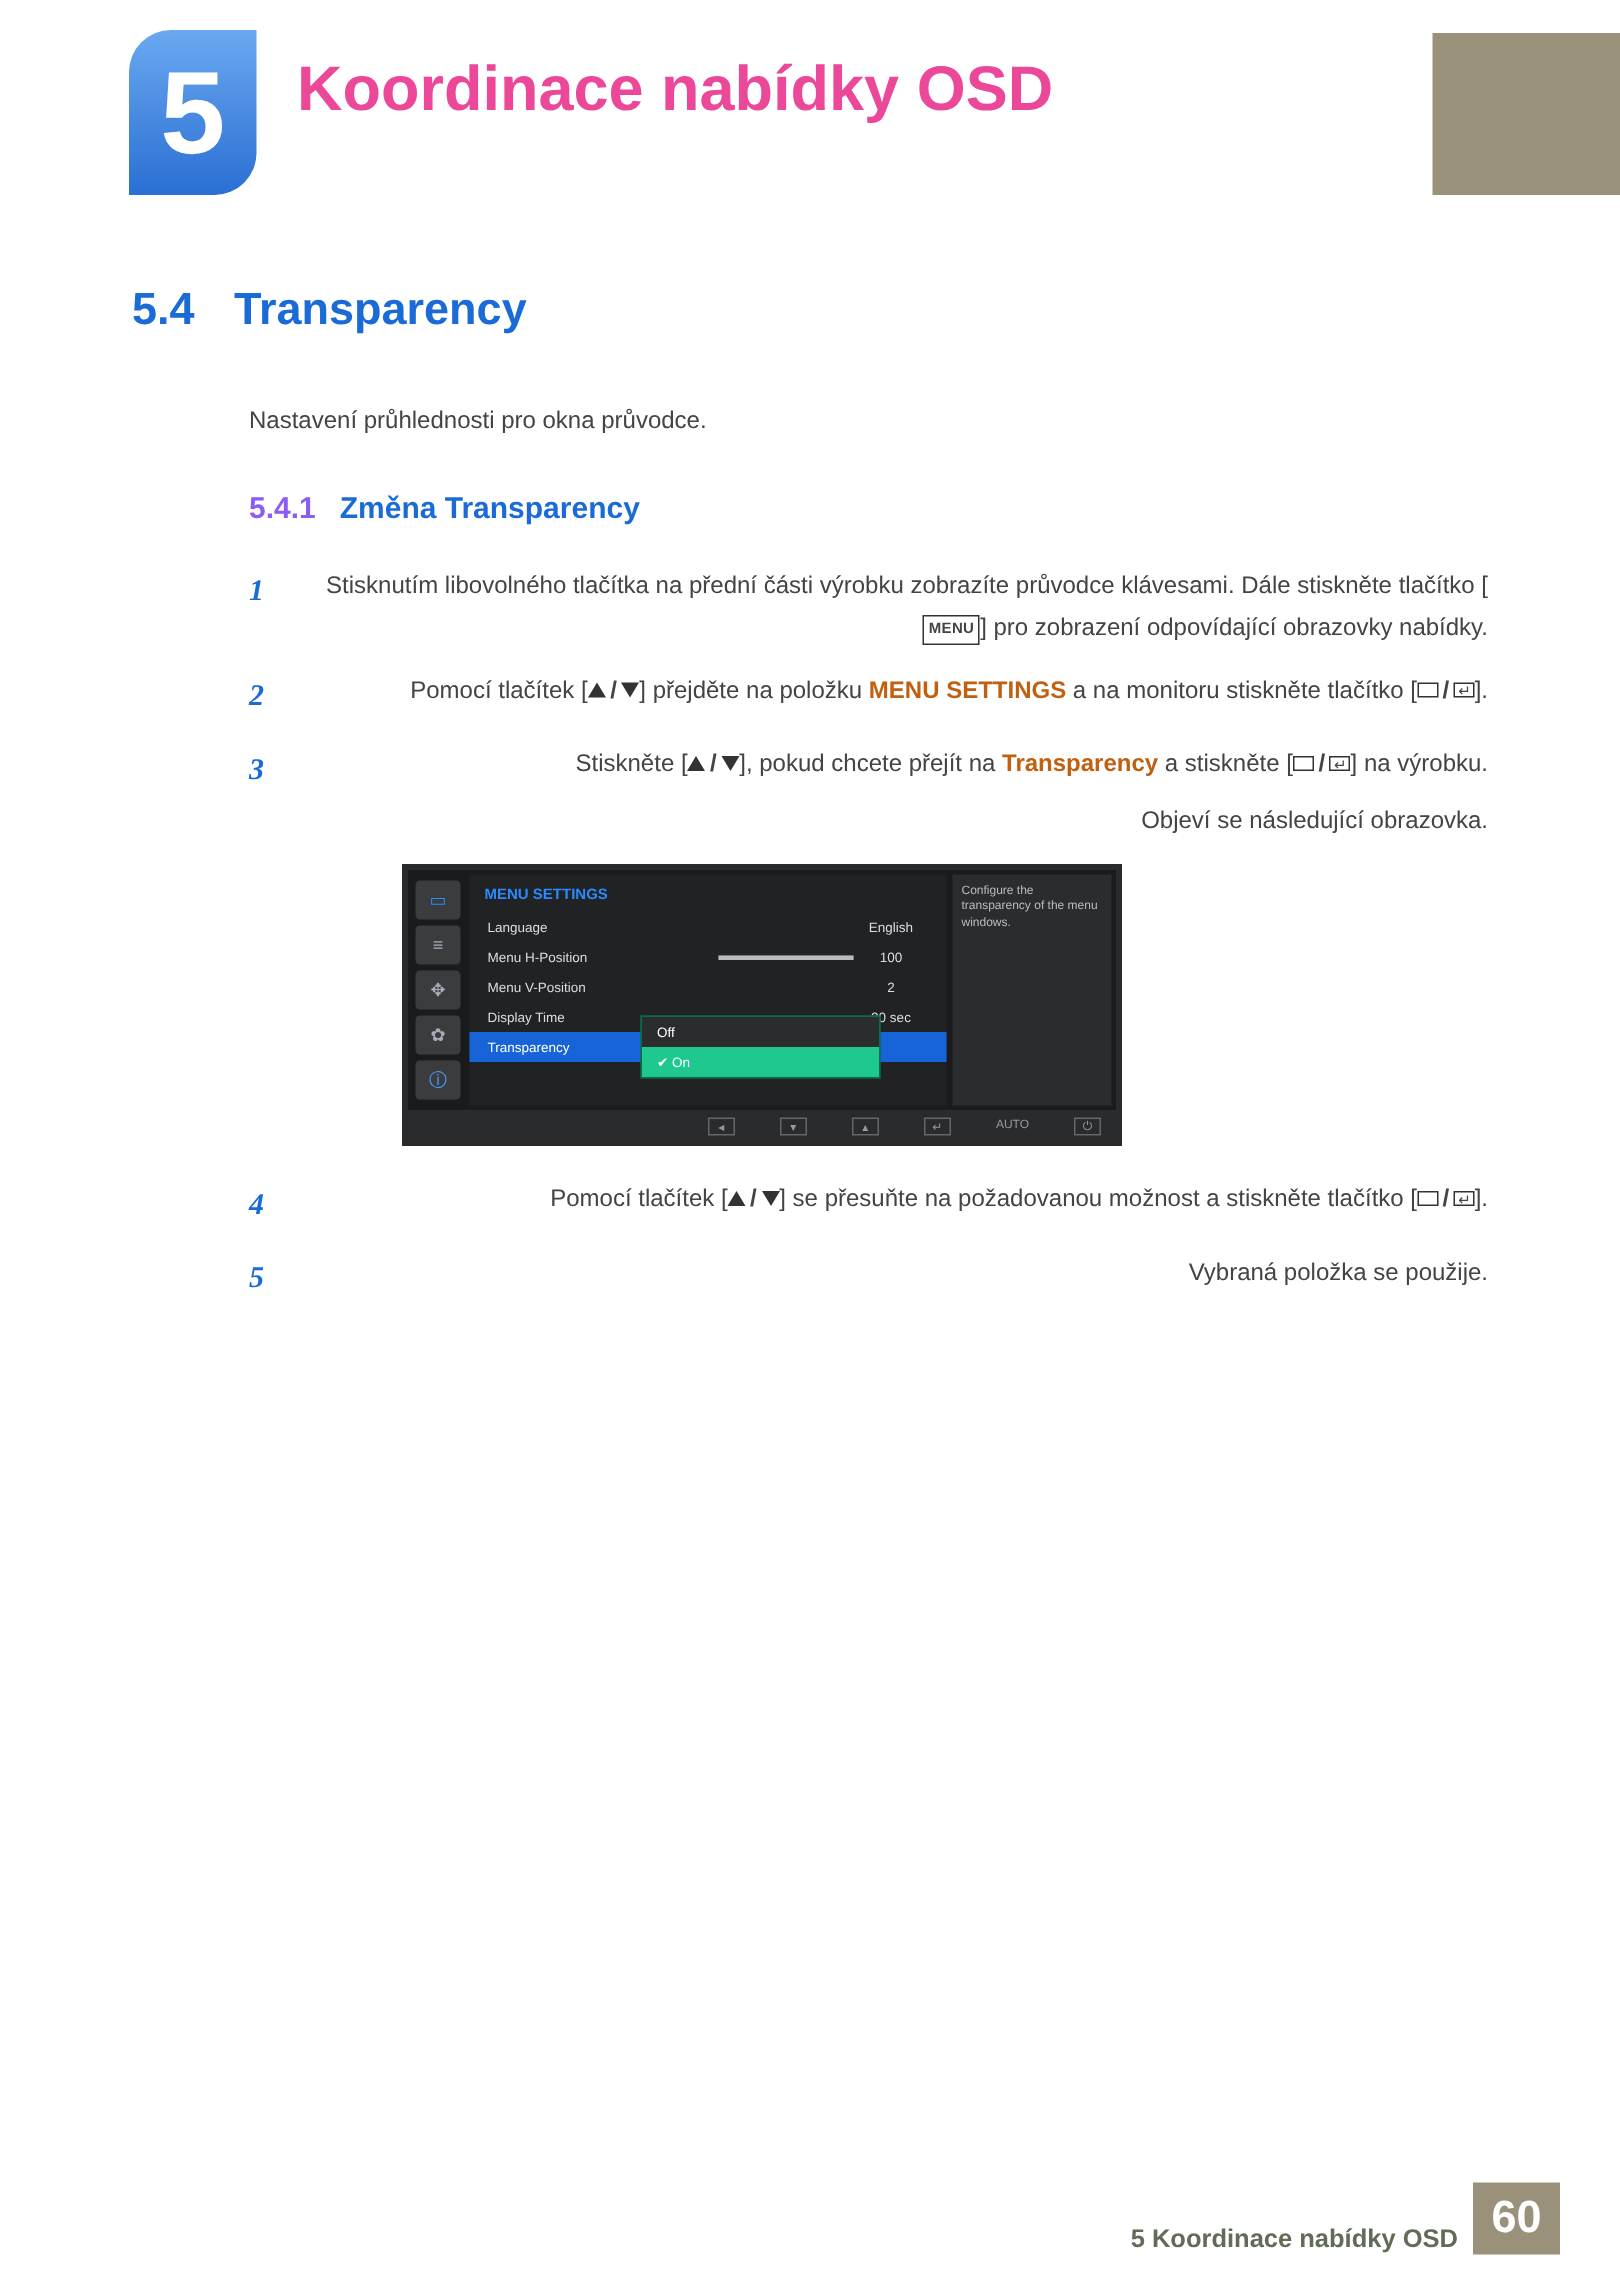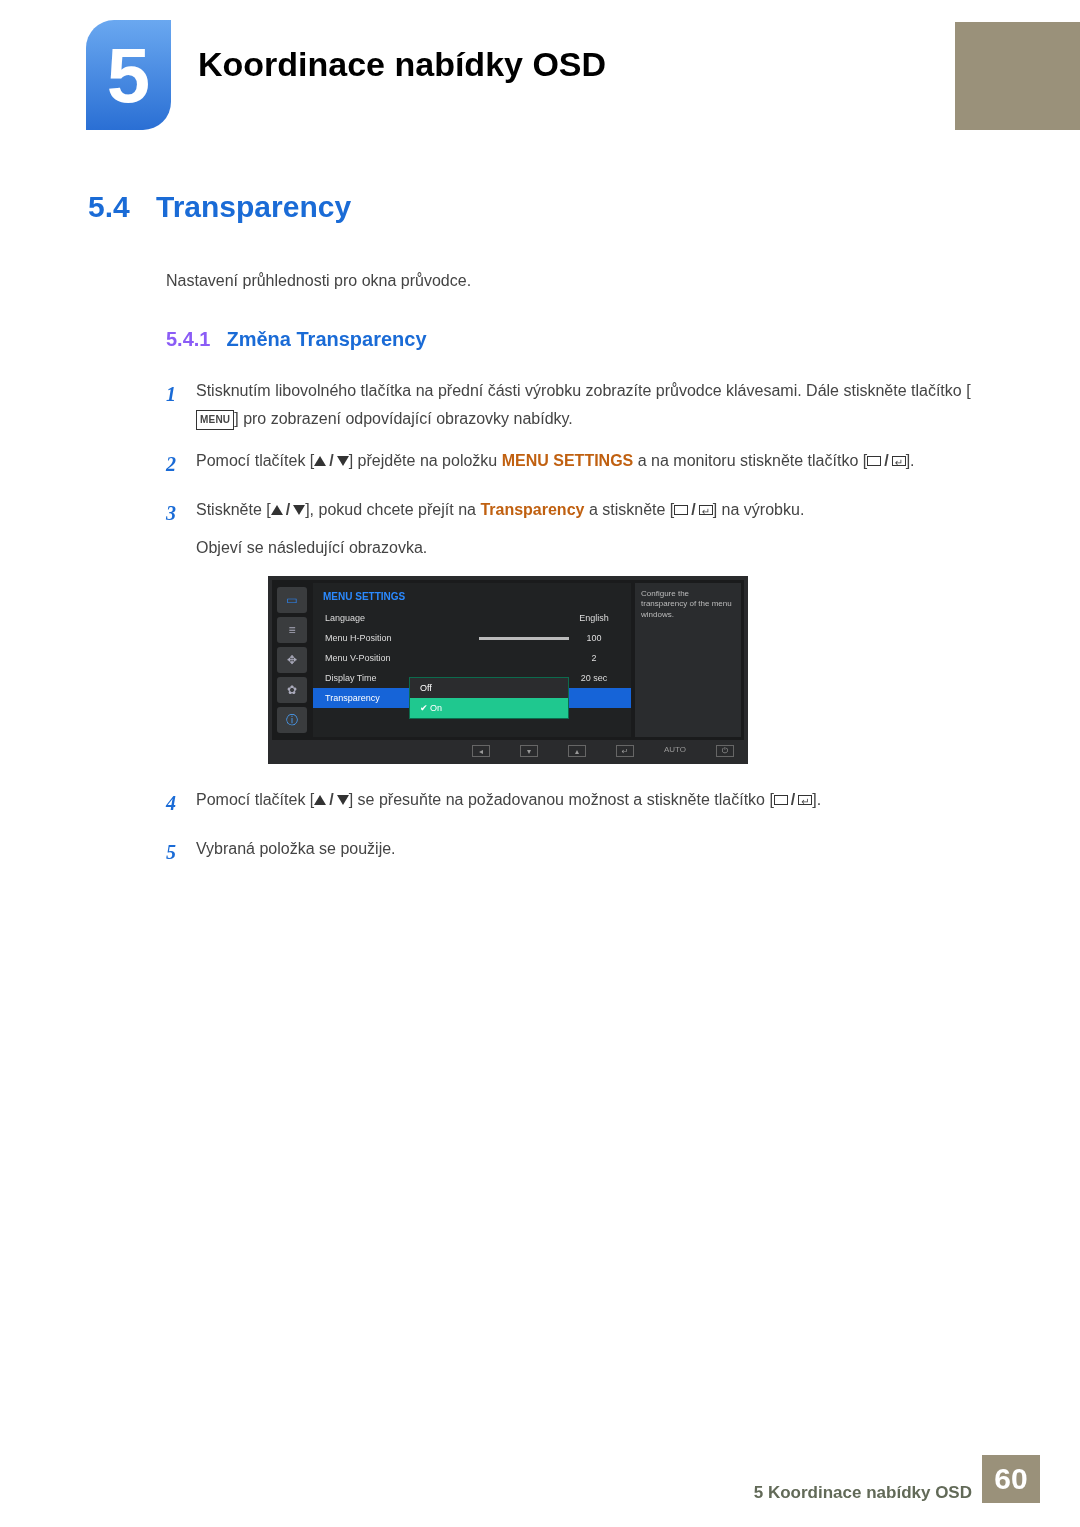--- a/index.html
+++ b/index.html
@@ -33,23 +33,23 @@
   }
   .chapter-number {
     color: #fff;
     font-size: 78px;
     font-weight: bold;
     line-height: 1;
   }
   .chapter-title {
     position: absolute;
     left: 198px;
-    top: 45px;
-    color: #000000;
-    font-size: 34px;
+    top: 35px;
+    color: #ec4899;
+    font-size: 42px;
     font-weight: bold;
   }
   .content {
     position: absolute;
     left: 88px;
     top: 190px;
     right: 88px;
   }
   .section-row {
     display: flex;
@@ -101,21 +101,21 @@
   }
   .step-num {
     color: #1a6bd6;
     font-size: 20px;
     font-style: italic;
     width: 30px;
     flex-shrink: 0;
     font-family: Georgia, serif;
     font-weight: 600;
   }
-  .step-body { flex: 1; }
+  .step-body { flex: 1; text-align: right; }
   .step-body .hl { font-weight: bold; color: #c06010; }
   .menu-key {
     display: inline-block;
     border: 1px solid #333;
     font-size: 10px;
     font-weight: bold;
     padding: 0 3px;
     vertical-align: 1px;
     letter-spacing: 0.2px;
   }
@@ -201,21 +201,21 @@
     background: #1664d8;
     color: #fff;
   }
   .osd-slider {
     width: 90px; height: 3px; background:#555; margin-left:10px; position:relative;
   }
   .osd-slider::after { content:""; position:absolute; left:0; top:0; height:100%; width:100%; background:#bbb; }
   .osd-val { width: 50px; text-align: center; }
   .osd-drop {
     position: absolute;
-    left: 96px;
+    left: 114px;
     top: 94px;
     width: 160px;
     background: #0c6b4d;
     border: 1px solid #0c6b4d;
   }
   .osd-drop-row {
     font-size: 9px;
     color: #fff;
     padding: 5px 10px;
     background: #2b2c2e;

